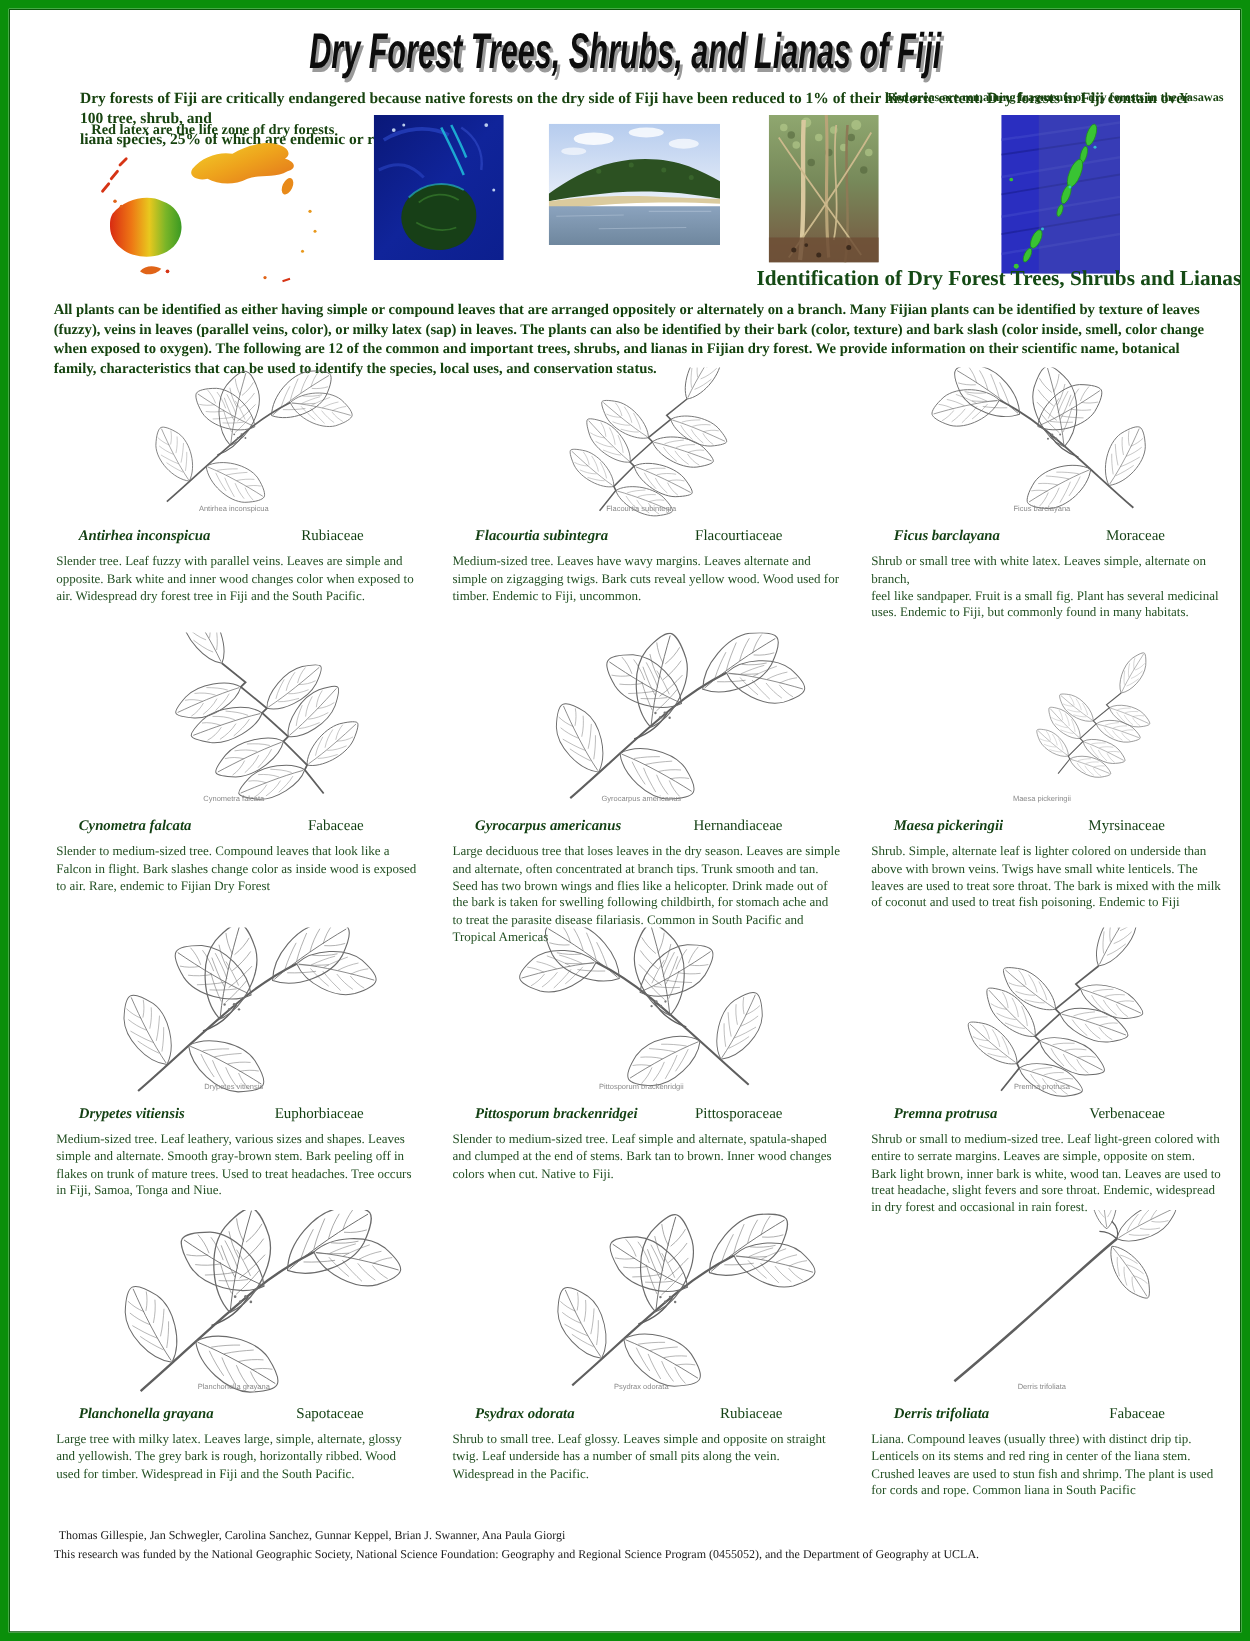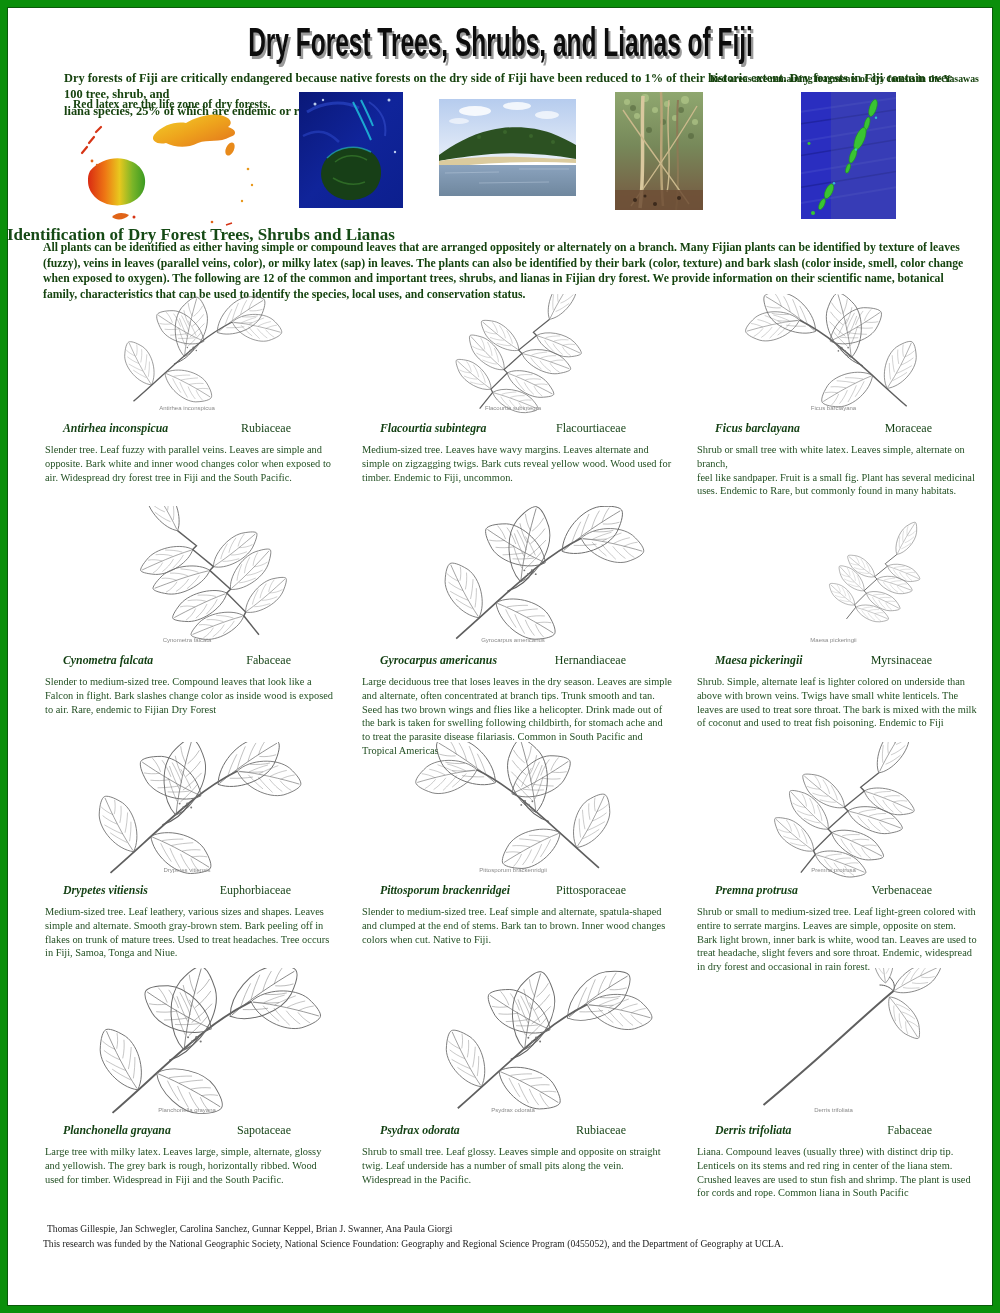--- a/index.html
+++ b/index.html
@@ -4,38 +4,38 @@
 <style>
   html,body{margin:0;padding:0;background:#ffffff;}
   .poster{
     position:relative;width:1000px;height:1313px;box-sizing:border-box;
     background:#ffffff;border:7px solid #0a8f0a;
     box-shadow:inset 0 0 0 1px #0a5a0a;
     font-family:"Liberation Serif",serif;overflow:hidden;
   }
   .title{
     position:absolute;top:12px;left:0;right:0;text-align:center;margin:0;
-    font-family:"Liberation Sans",sans-serif;font-weight:bold;font-size:34px;color:#0d0d0d;
+    font-family:"Liberation Sans",sans-serif;font-weight:bold;font-size:34px;color:#0d0d0d;font-style:italic;
   }
   .title .stretch{display:inline-block;transform:scale(0.72,1.18);transform-origin:center top;
     text-shadow:3px 3px 0 #9a9a9a;letter-spacing:0px;white-space:nowrap;}
   .intro{position:absolute;top:52px;left:46px;right:28px;margin:11px;
     font-size:12.4px;font-weight:bold;color:#17430f;line-height:1.32;}
   .cap-yasawa{position:absolute;top:66px;left:703px;width:292px;
     font-size:9.8px;font-weight:bold;color:#17430f;}
   .cap-lifezone{position:absolute;top:91px;left:66px;
     font-size:11.5px;font-weight:bold;color:#17430f;}
   .img{position:absolute;}
   .img svg{width:100%;height:100%;display:block;}
   .img-map{left:55px;top:98px;width:205px;height:127px;}
   .img-sat1{left:292px;top:85px;width:104px;height:116px;}
   .img-beach{left:432px;top:92px;width:137px;height:97px;}
   .img-forest{left:608px;top:85px;width:88px;height:118px;}
   .img-yasawa{left:794px;top:85px;width:95px;height:127px;}
-  .section-heading{position:absolute;top:218px;left:0;right:0;margin:0;text-align:left;
+  .section-heading{position:absolute;top:206px;left:0;right:0;margin:0;text-align:right;
     font-size:17px;font-weight:bold;color:#154a15;}
   .section-paragraph{position:absolute;top:233px;left:36px;right:20px;margin:0;
     font-size:11.7px;font-weight:bold;color:#15430f;line-height:1.34;}
   .grid{position:absolute;top:287px;left:30px;right:15px;}
   .species-row{display:grid;grid-template-columns:300px 318px auto;column-gap:22px;gap:17px;}
   .row-1{height:212px}.row-2{height:236px}.row-3{height:226px}.row-4{height:244px}
   .sketch{position:relative;width:100%;}
   .row-1 .sketch{height:122px}.row-2 .sketch{height:142px}
   .row-3 .sketch{height:136px}.row-4 .sketch{height:150px}
   .sketch-svg{width:100%;height:100%;display:block;}
@@ -342,21 +342,21 @@
           <svg class="sketch-svg" viewBox="0 0 200 150">
               <use href="#sprigA" transform="translate(200,0) scale(-1,1)"></use>
             </svg>
           <span class="sketch-label">Ficus barclayana</span>
         </div>
         <div class="names">
           <span class="sci">Ficus barclayana</span>
           <span class="fam">Moraceae</span>
         </div>
         <p class="desc prewrap">Shrub or small tree with white latex.  Leaves simple, alternate on branch,
-feel like sandpaper.  Fruit is a small fig. Plant has several medicinal uses.  Endemic to Rare, but commonly found in many habitats.</p>
+feel like sandpaper.  Fruit is a small fig. Plant has several medicinal uses.  Endemic to Fiji, but commonly found in many habitats.</p>
       </div>
     </div>
 
     <div class="species-row row-2">
       <div class="cell">
         <div class="sketch">
           <svg class="sketch-svg" viewBox="0 0 200 150">
               <use href="#sprigB" transform="translate(190,0) scale(-1,1)"></use>
             </svg>
           <span class="sketch-label">Cynometra falcata</span>

